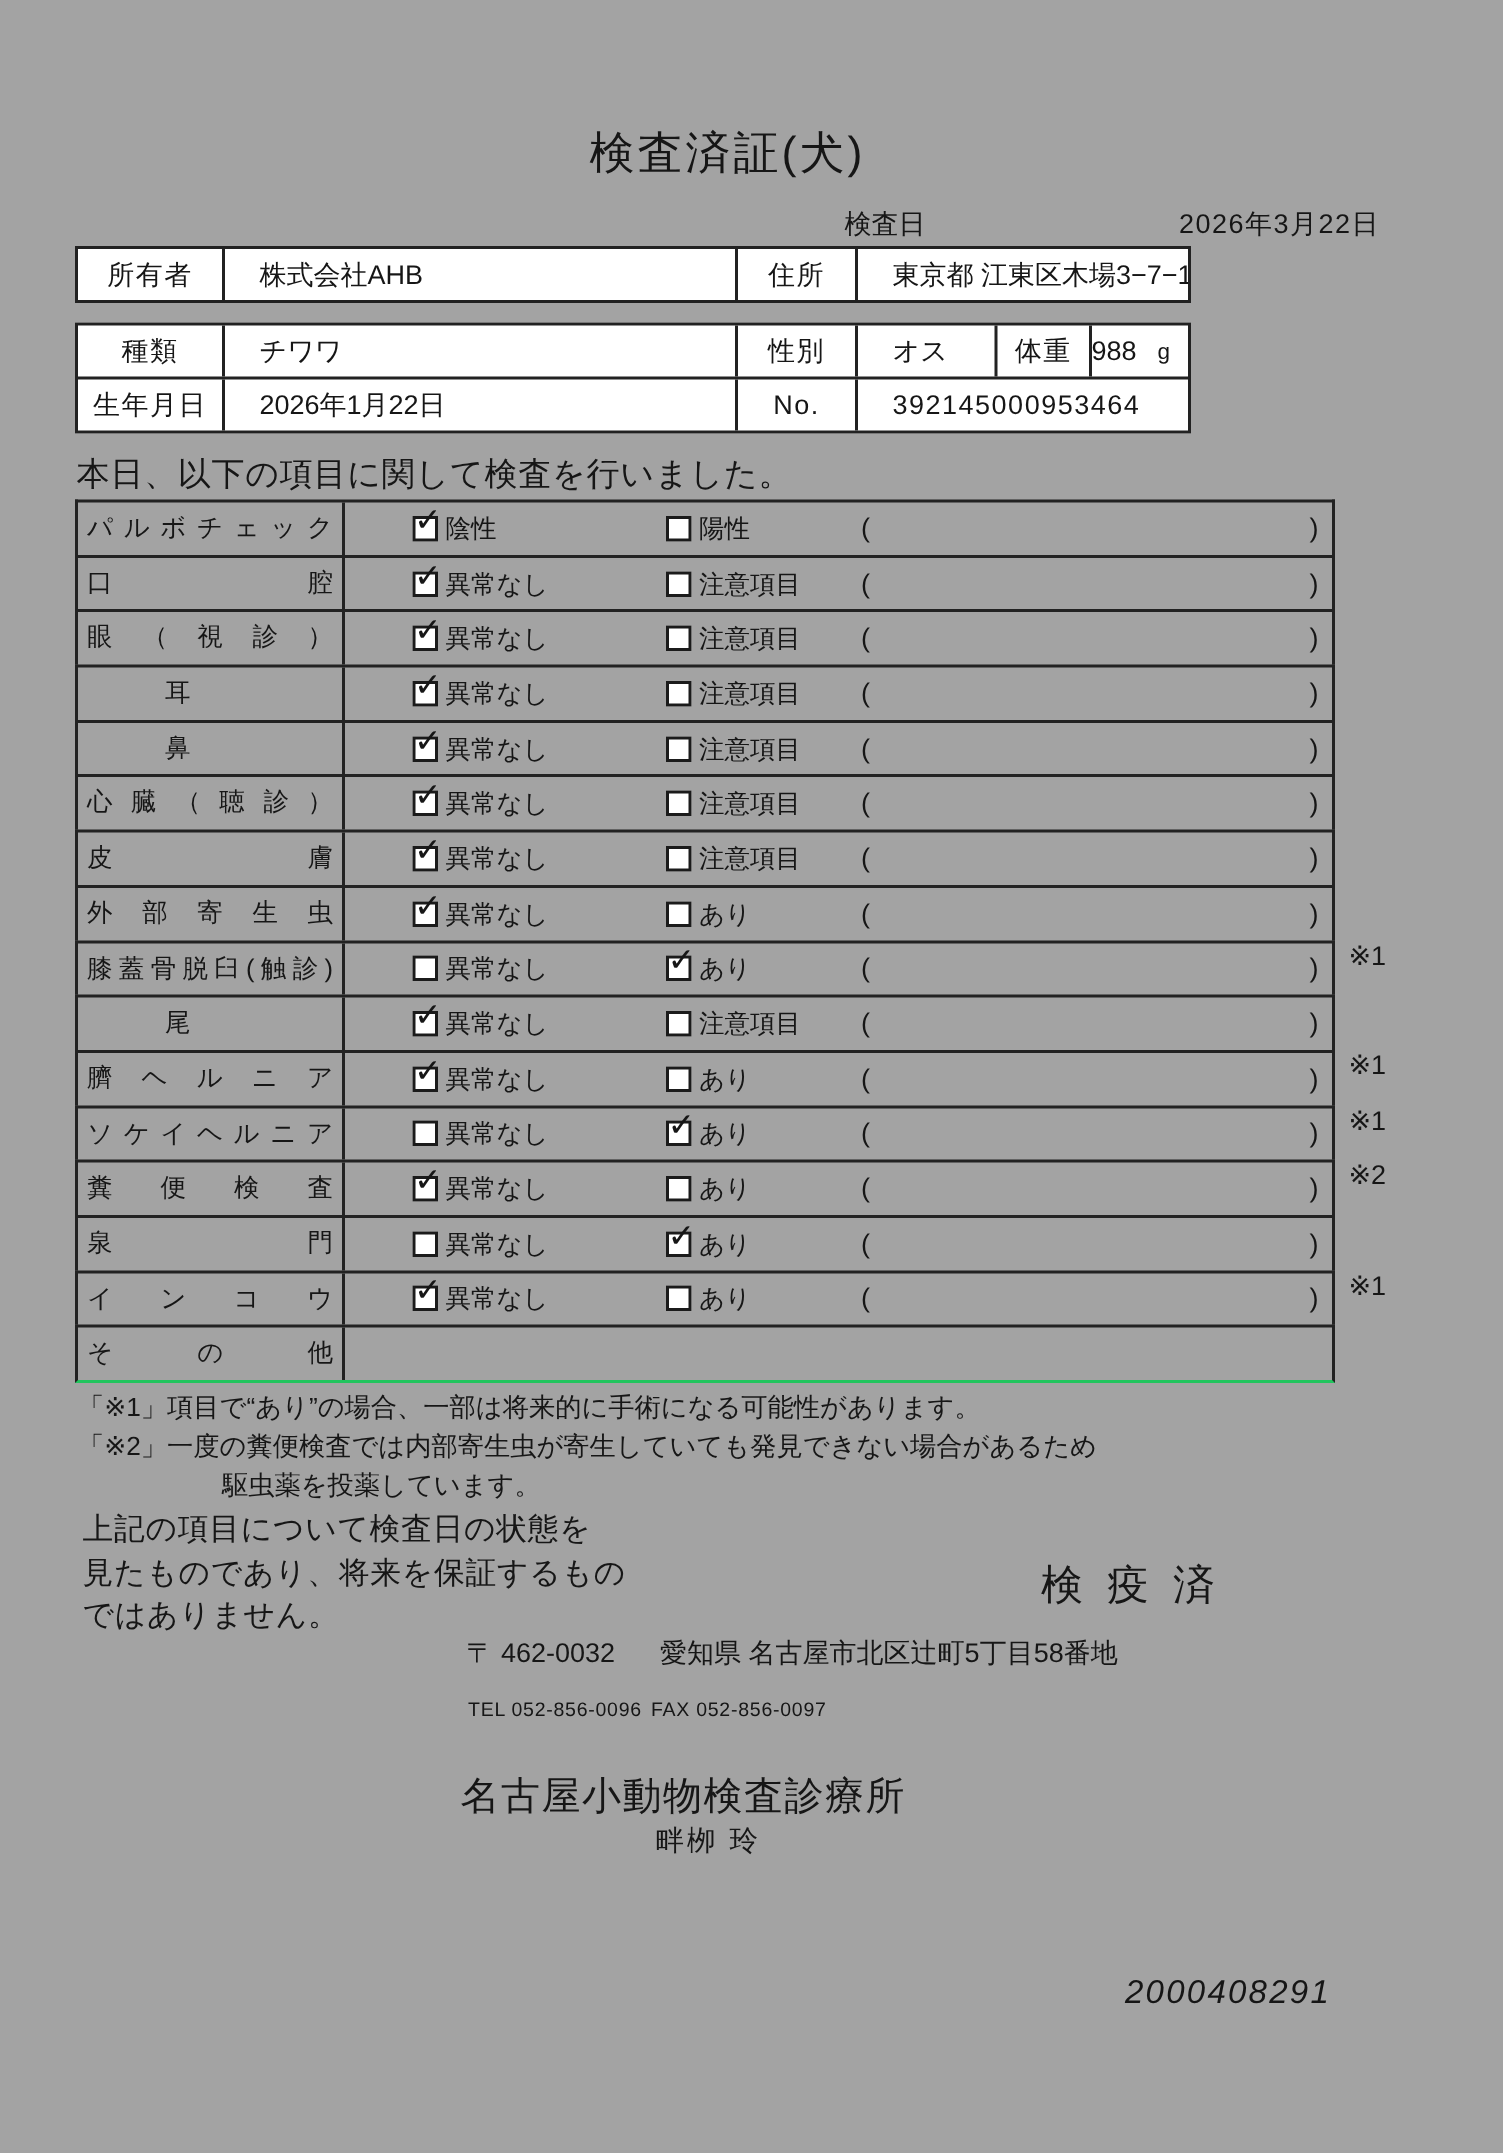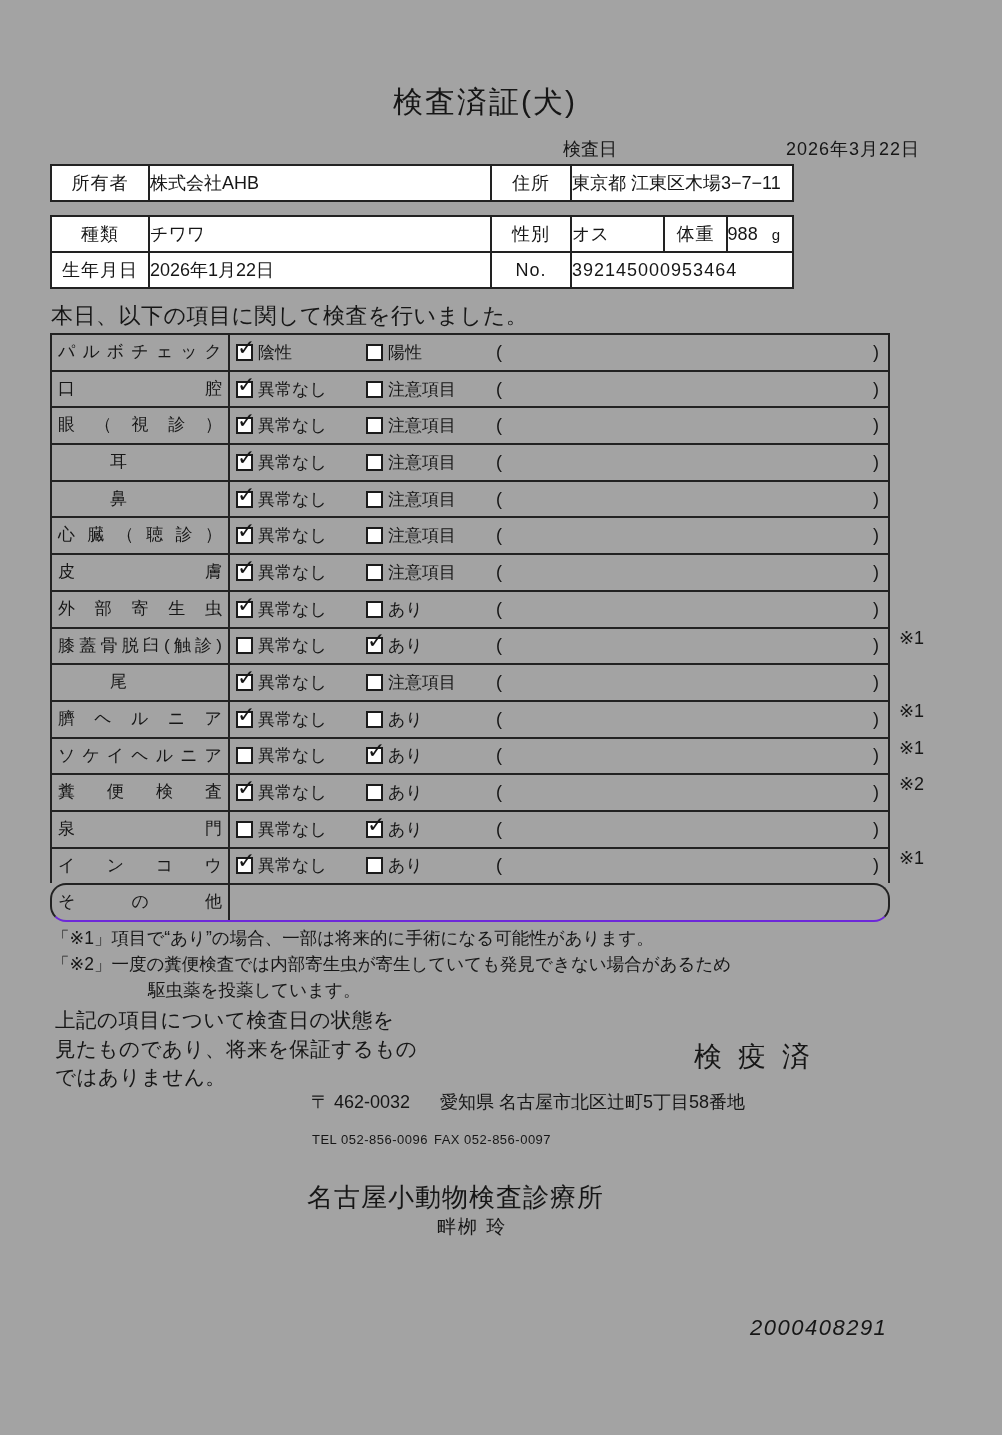--- a/index.html
+++ b/index.html
@@ -17,48 +17,48 @@
   .date-value { margin-left:auto; letter-spacing:1px; }
 
   .tbl { position:absolute; left:50px; width:744px; border:2px solid #222; box-sizing:border-box; background:#fff; }
   .tbl-a { top:164px; }
   .tbl-b { top:215px; }
   .t-row { display:flex; height:34px; }
   .t-row + .t-row { border-top:2px solid #222; }
   .t-cell { box-sizing:border-box; display:flex; align-items:center; font-size:18px; white-space:nowrap; overflow:hidden; }
   .t-cell + .t-cell { border-left:2px solid #222; }
   .t-label { justify-content:center; letter-spacing:1px; }
-  .t-value { padding-left:0; }
+  .t-value { padding-left:23px; }
   .w-96 { width:96px; flex:none; }
   .w-342 { width:342px; flex:none; }
   .w-80 { width:80px; flex:none; }
   .w-93 { width:93px; flex:none; }
   .w-63 { width:63px; flex:none; }
   .w-rest { flex:1; }
   .weight-cell { justify-content:flex-end; padding-right:12px; gap:14px; }
   .weight-unit { font-size:15px; }
   .no-value { letter-spacing:1px; }
 
   .intro { position:absolute; top:301px; left:51px; font-size:22px; letter-spacing:0.5px; }
 
   .checklist { position:absolute; top:333px; left:50px; }
   .c-rowline { display:flex; align-items:flex-start; }
   .c-row {
     display:flex; width:840px; box-sizing:border-box;
     border:2px solid #222; border-bottom:none; height:36.7px;
   }
-  .c-rowline:last-child .c-row { border-bottom:2px solid #6d28d9; height:38.7px;border-radius:16px; }
+  .c-rowline:last-child .c-row { border-bottom:2px solid #22c55e; height:38.7px; }
   .c-label {
     width:178px; flex:none; box-sizing:border-box; border-right:2px solid #222;
     padding:0 6px; font-size:17px; line-height:34px;
     text-align:justify; text-align-last:justify; overflow:hidden; white-space:nowrap;
   }
   .c-label.single { text-align-last:left; padding-left:58px; }
   .c-content { flex:1; display:flex; align-items:center; padding-left:6px; }
-  .opt { display:flex; align-items:center; gap:5px; width:130px; flex:none; }
+  .opt { display:flex; align-items:center; gap:5px; width:130px; flex:none;margin-left:39px; }
   .opt-label { font-size:17px; white-space:nowrap; }
   .cb { width:13px; height:13px; border:2px solid #1b1b1b; position:relative; flex:none; background:#fff; }
   .cb[data-checked="true"]::after {
     content:"✓"; position:absolute; left:-1px; top:-11px;
     font-size:22px; font-weight:bold; color:#161616;
     font-family:"DejaVu Sans",sans-serif;
   }
   .paren { flex:1; display:flex; justify-content:space-between; align-items:center; align-self:stretch; font-size:18px; padding-right:9px; }
   .c-mark { width:48px; padding-left:9px; font-size:18px; white-space:nowrap; }
 

